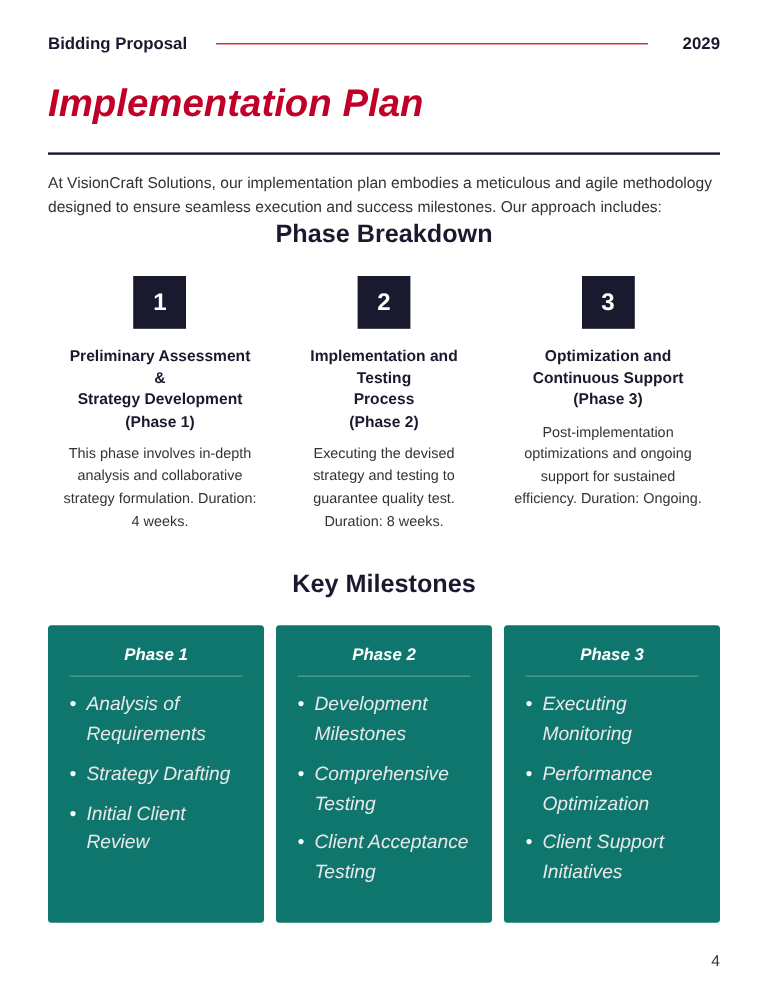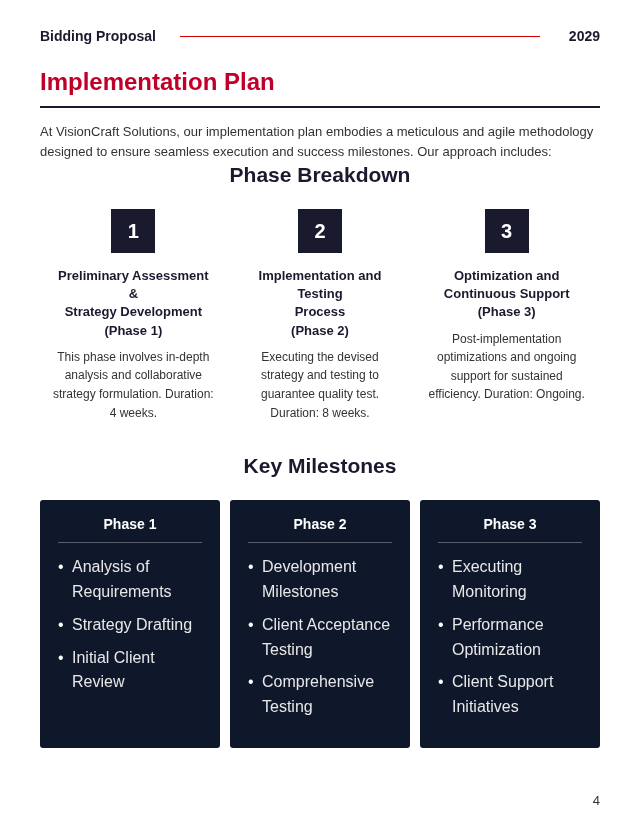--- a/index.html
+++ b/index.html
@@ -37,24 +37,25 @@
       background: #c00;
     }
     .header-year {
       font-weight: 700;
       font-size: 14px;
       color: #1a1a2e;
     }
 
     
     .page-title {
-      font-size: 24px;
+      font-size: 32px;
       font-weight: 800;
       color: #c00028;
-      margin-bottom: 10px;
+      margin-bottom: 22px;
+      font-style: italic;
     }
     .title-divider {
       height: 1.5px;
       background: #1a1a2e;
       margin-bottom: 14px;
     }
     .intro-text {
       font-size: 13px;
       line-height: 1.6;
       color: #333;
@@ -112,24 +113,25 @@
     .milestones-section {
       margin-top: 4px;
     }
     .milestones-grid {
       display: flex;
       gap: 10px;
       margin-top: 16px;
     }
     .milestone-card {
       flex: 1;
-      background: #0f172a;
+      background: #0f766e;
       color: #fff;
       border-radius: 3px;
       padding: 16px 18px 20px 18px;
+      font-style: italic;
     }
     .milestone-phase-title {
       font-weight: 700;
       font-size: 14px;
       text-align: center;
       margin-bottom: 10px;
     }
     .milestone-divider {
       height: 1px;
       background: rgba(255,255,255,0.3);
@@ -215,22 +217,22 @@
           <li>Analysis of Requirements</li>
           <li>Strategy Drafting</li>
           <li>Initial Client Review</li>
         </ul>
       </div>
       <div class="milestone-card">
         <div class="milestone-phase-title">Phase 2</div>
         <div class="milestone-divider"></div>
         <ul class="milestone-list">
           <li>Development Milestones</li>
+          <li>Comprehensive Testing</li>
           <li>Client Acceptance Testing</li>
-          <li>Comprehensive Testing</li>
         </ul>
       </div>
       <div class="milestone-card">
         <div class="milestone-phase-title">Phase 3</div>
         <div class="milestone-divider"></div>
         <ul class="milestone-list">
           <li>Executing Monitoring</li>
           <li>Performance Optimization</li>
           <li>Client Support Initiatives</li>
         </ul>

